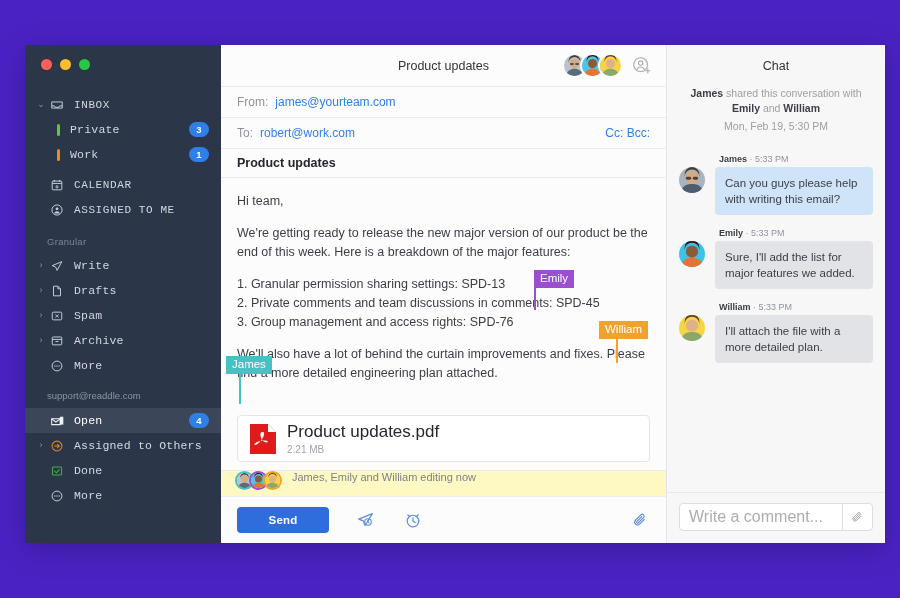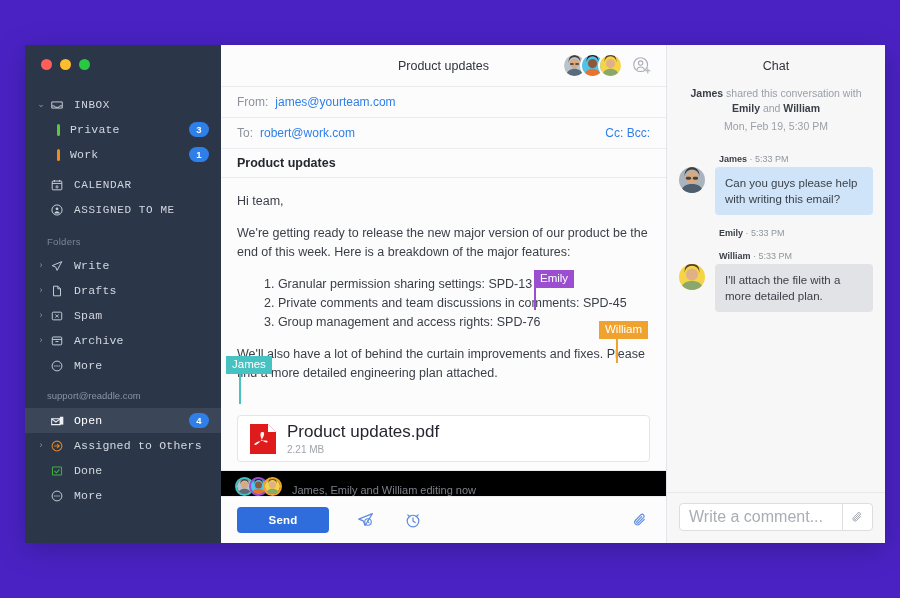--- a/index.html
+++ b/index.html
@@ -122,21 +122,21 @@
     border-bottom: 1px solid #eaecf0;
     font-size: 12.5px; font-weight: bold; color: #24272d;
   }
 
   .body {
     flex: 1 1 auto; padding: 14px 16px 0 16px;
     font-size: 12.5px; color: #3a3f47; line-height: 19px;
     position: relative; overflow: hidden;
   }
   .body p { margin-bottom: 13px; }
-  .body .listblock { margin-bottom: 13px; margin-left: 27px; }
+  .body .listblock { margin-bottom: 13px; }
   .body .listblock div { white-space: nowrap; }
 
   
   .cursor-tag {
     position: absolute;
     font-size: 11.5px; color: #fff;
     padding: 2px 6px 3px 6px;
     line-height: 13px;
     white-space: nowrap;
   }
@@ -154,22 +154,22 @@
   .attach {
     border: 1px solid #e3e5ea; border-radius: 4px;
     height: 47px; display: flex; align-items: center;
     padding: 0 12px; background: #fff;
   }
   .pdf-ico { width: 26px; height: 30px; margin-right: 11px; flex: 0 0 26px; }
   .attach-name { font-size: 17px; color: #24272d; }
   .attach-size { font-size: 10px; color: #a0a4ad; margin-top: 2px; }
 
   .editing-bar {
-    height: 26px; background: #000000;
-    display: flex; align-items: flex-end; padding: 0 14px;
+    height: 26px; background: #fef9c3;
+    display: flex; align-items: flex-start; padding: 0 14px;
     border-top: 1px solid #e8eaee;
   }
   .av-sm {
     width: 19px; height: 19px; border-radius: 50%;
     margin-left: -5px; overflow: hidden; position: relative;
     border: 2px solid;
   }
   .av-sm:first-child { margin-left: 0; }
   .editing-text { font-size: 11px; color: #7d818a; margin-left: 10px; }
 
@@ -301,21 +301,21 @@
         <div class="ico">
           <svg width="14" height="14" viewBox="0 0 16 16" fill="none" stroke="#c9cfd9" stroke-width="1.1">
             <circle cx="8" cy="8" r="5.8"></circle>
               <circle cx="8" cy="6.6" r="1.6" fill="#c9cfd9" stroke="none"></circle>
             <path d="M4.8 12c.6-1.7 1.8-2.5 3.2-2.5s2.6.8 3.2 2.5" fill="#c9cfd9" stroke="none"></path>
           </svg>
         </div>
         <div class="lbl caps">ASSIGNED TO ME</div>
       </div>
 
-      <div class="section-title">Folders</div>
+      <div class="section-title">Granular</div>
 
       <div class="row">
         <div class="chev">›</div>
         <div class="ico">
           <svg width="14" height="14" viewBox="0 0 16 16" fill="none" stroke="#c9cfd9" stroke-width="1.1" stroke-linejoin="round">
             <path d="M13.5 3L2.5 7.6l4 1.6 1.6 3.8z"></path>
           </svg>
         </div>
         <div class="lbl">Write</div>
       </div>
@@ -590,20 +590,31 @@
           <div class="bubble blue">Can you guys please help with writing this email?</div>
         </div>
       </div>
 
       <div class="msg">
         <div class="msg-meta">
           <b>Emily</b>
           <span> · </span>
           <span>5:33 PM</span>
         </div>
+        <div class="msg-row">
+          <div class="msg-av">
+            <svg class="face" viewBox="0 0 32 32">
+                <rect width="32" height="32" fill="#3fc2ea"></rect>
+                <circle cx="16" cy="13" r="7.5" fill="#8a5a3b"></circle>
+                <path d="M2 32c1-8 7-11 14-11s13 3 14 11z" fill="#e8732f"></path>
+                <path d="M7 11a9 9 0 0118 0v-3a9 9 0 00-18 0z" fill="#2b1c12"></path>
+              </svg>
+          </div>
+          <div class="bubble grey">Sure, I'll add the list for major features we added.</div>
+        </div>
       </div>
 
       <div class="msg">
         <div class="msg-meta">
           <b>William</b>
           <span> · </span>
           <span>5:33 PM</span>
         </div>
         <div class="msg-row">
           <div class="msg-av">

